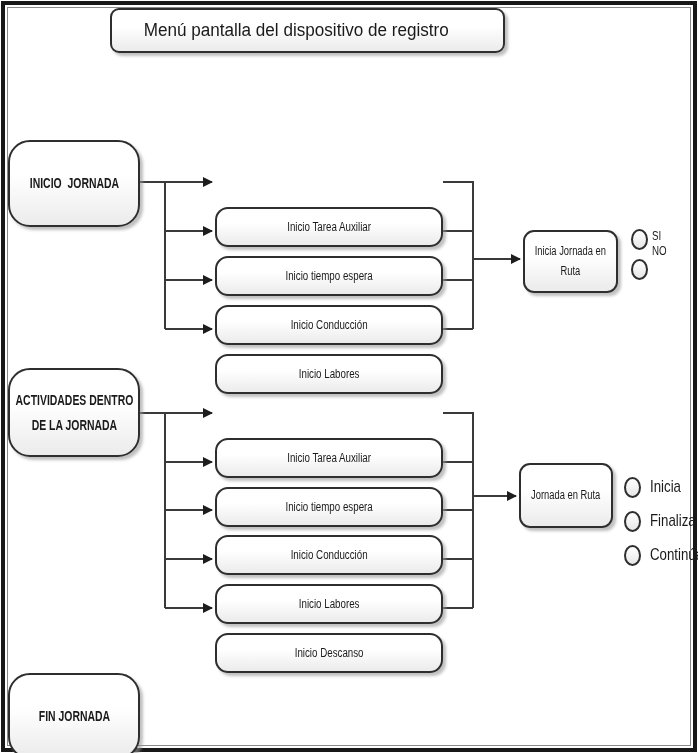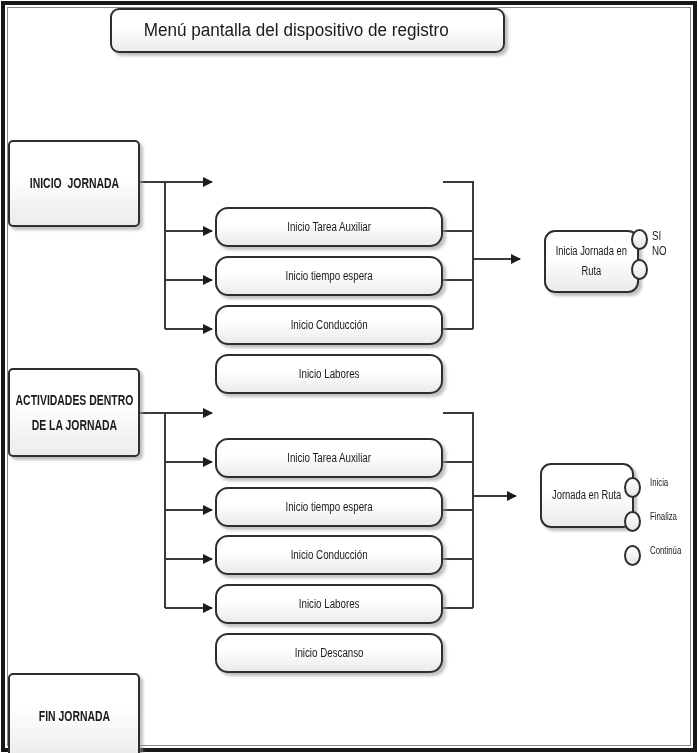--- a/index.html
+++ b/index.html
@@ -4,34 +4,34 @@
 <style>
   html,body{margin:0;padding:0;}
   body{width:698px;height:753px;position:relative;background:#fff;font-family:"Liberation Sans",sans-serif;color:#1a1a1a;overflow:hidden;}
   .outer-border{position:absolute;inset:1px;border:4px solid #181818;pointer-events:none;}
   .inner-border{position:absolute;inset:7px;border:1px solid #8a8a8a;pointer-events:none;}
   .abs{position:absolute;box-sizing:border-box;}
   .node{border:2px solid #2e2e2e;background:linear-gradient(#ffffff 40%,#ebebeb);box-shadow:3px 3px 3px rgba(150,150,150,.6);display:flex;align-items:center;justify-content:center;text-align:center;overflow:visible;}
   .t{display:block;flex:none;width:126%;transform:scaleX(0.78);text-align:center;white-space:pre-wrap;}
   .title-box{left:110px;top:8px;width:395px;height:45px;border-radius:9px;font-size:18px;justify-content:flex-end;}
   .title-box .t{width:106%;transform:scaleX(0.95);}
-  .big-box{left:8px;width:132px;border-radius:5px;font-weight:bold;font-size:14.5px;line-height:1.7;}
+  .big-box{left:8px;width:132px;border-radius:22px;font-weight:bold;font-size:14.5px;line-height:1.7;}
   .big-box .t{width:146%;transform:scaleX(0.72);}
   #box-inicio{top:140px;height:87px;}
   #box-actividades{top:368px;height:89px;}
   #box-fin{top:673px;height:86px;}
   .pill{left:215px;width:228px;height:40px;border-radius:13px;font-size:12.5px;margin-top:45px;}
-  .result{border-radius:11px;font-size:12px;line-height:1.6;margin-left:21px;}
+  .result{border-radius:11px;font-size:12px;line-height:1.6;}
   #result-1{left:523px;top:230px;width:95px;height:63px;}
   #result-2{left:519px;top:463px;width:94px;height:65px;}
   .radio{width:17px;height:21px;border:2px solid #2e2e2e;border-radius:50%;background:linear-gradient(#fff,#e7e7e7);}
   .radio-label{display:flex;align-items:flex-start;height:21px;}
   .radio-label .t{width:auto;transform-origin:left center;white-space:nowrap;text-align:left;}
   .rl-1{font-size:12.5px;}
-  .rl-2{font-size:10px;}
+  .rl-2{font-size:17px;}
   svg.connectors{position:absolute;left:0;top:0;}
 </style>
 </head>
 <body>
 
 <div class="abs outer-border"></div>
 <div class="abs inner-border"></div>
 
 <svg class="connectors" width="698" height="753">
   <defs>

